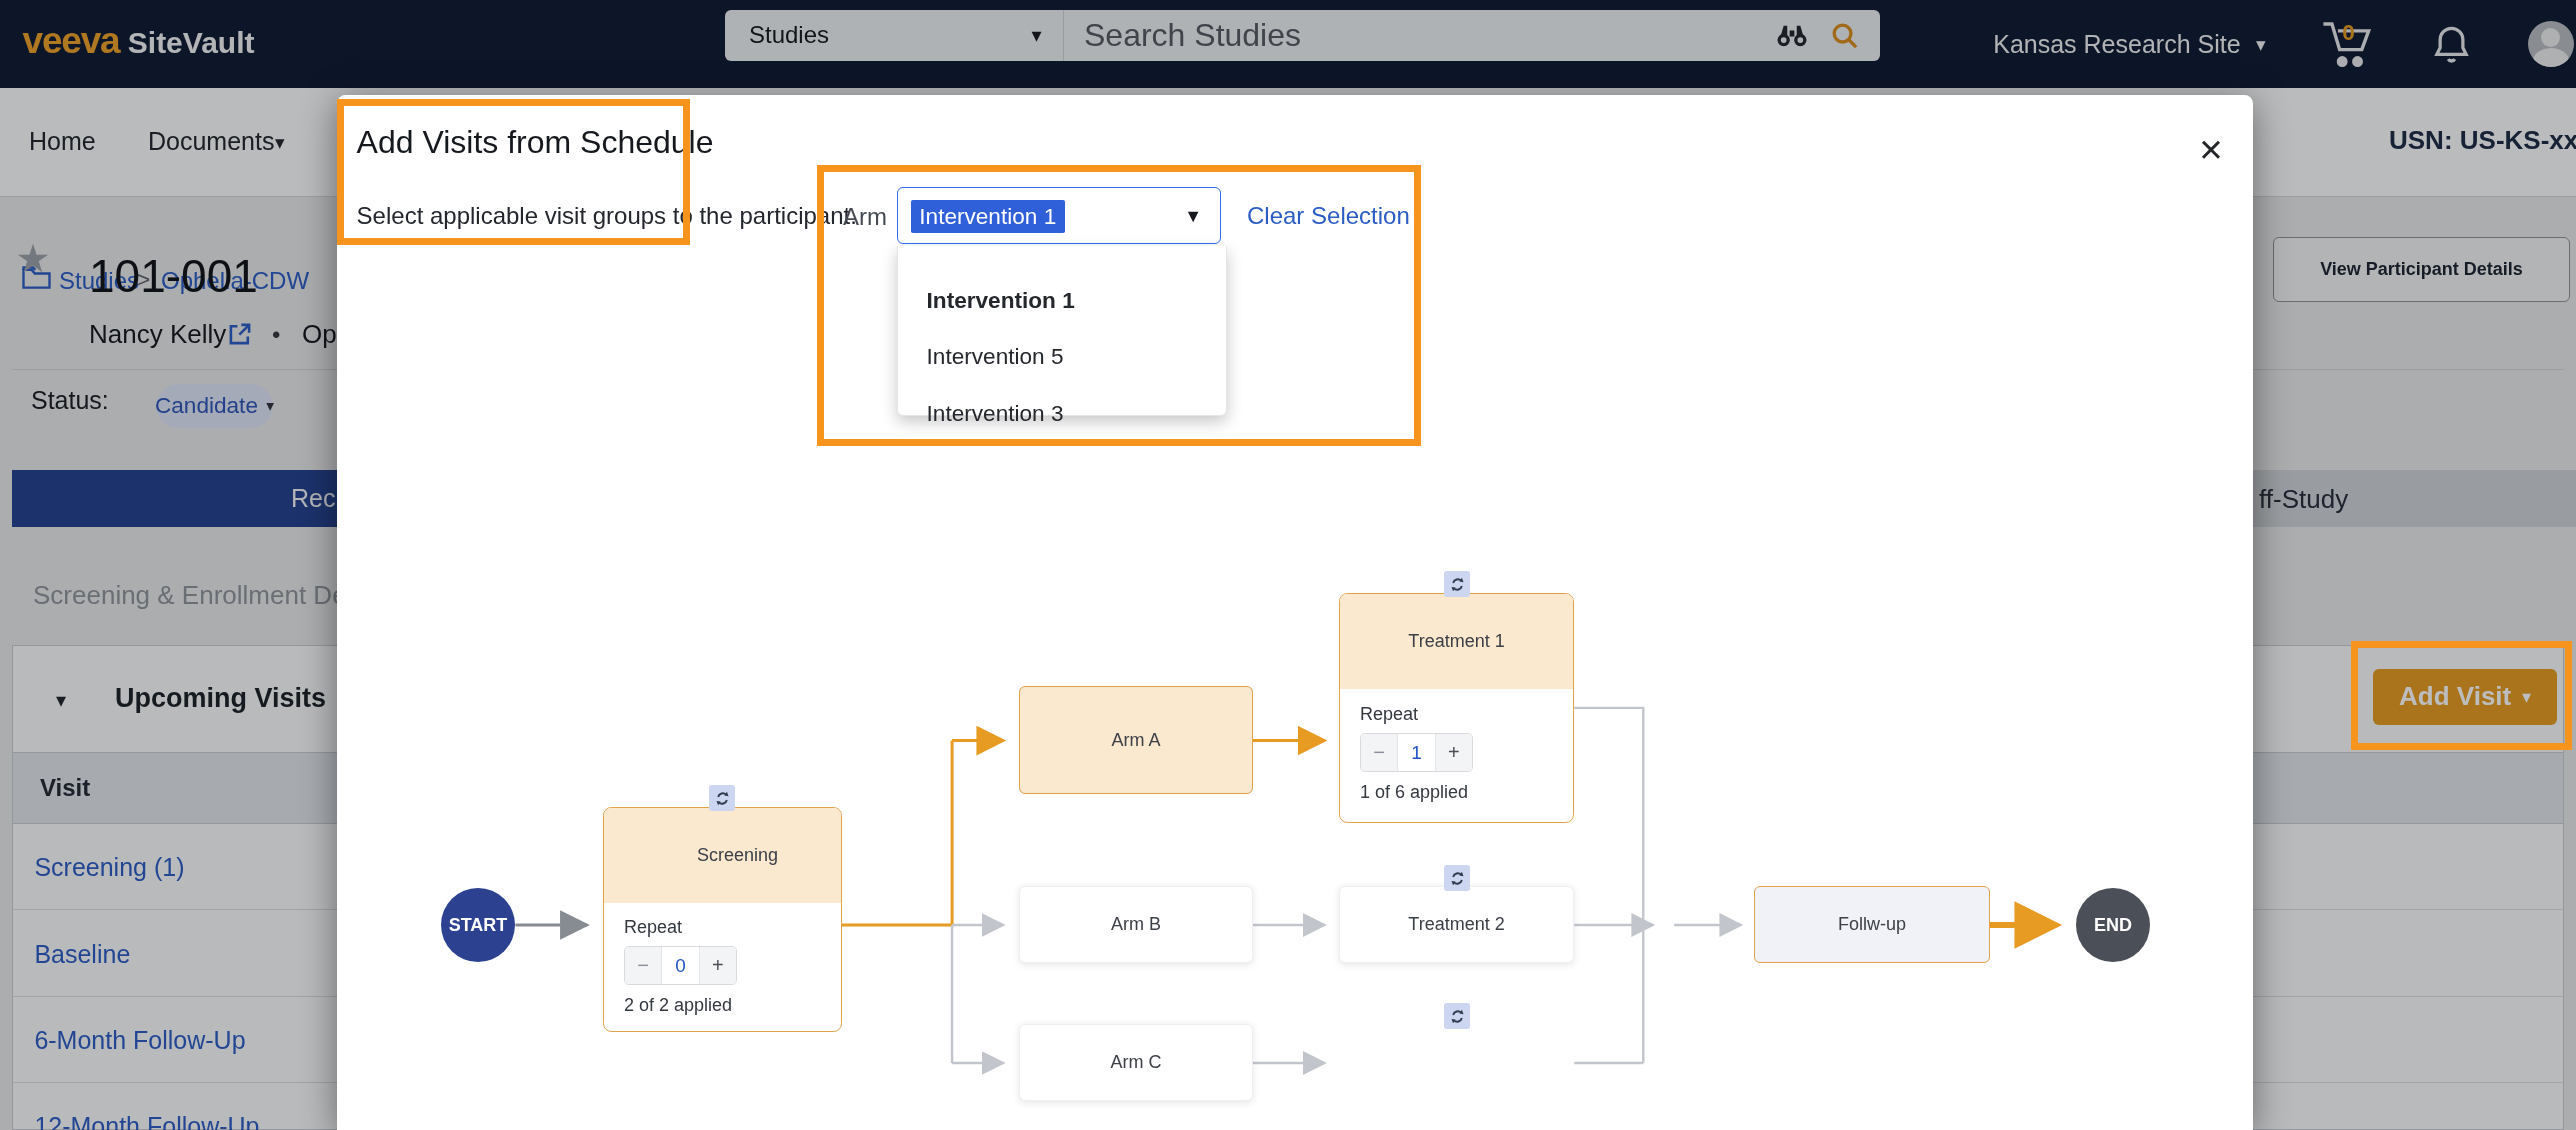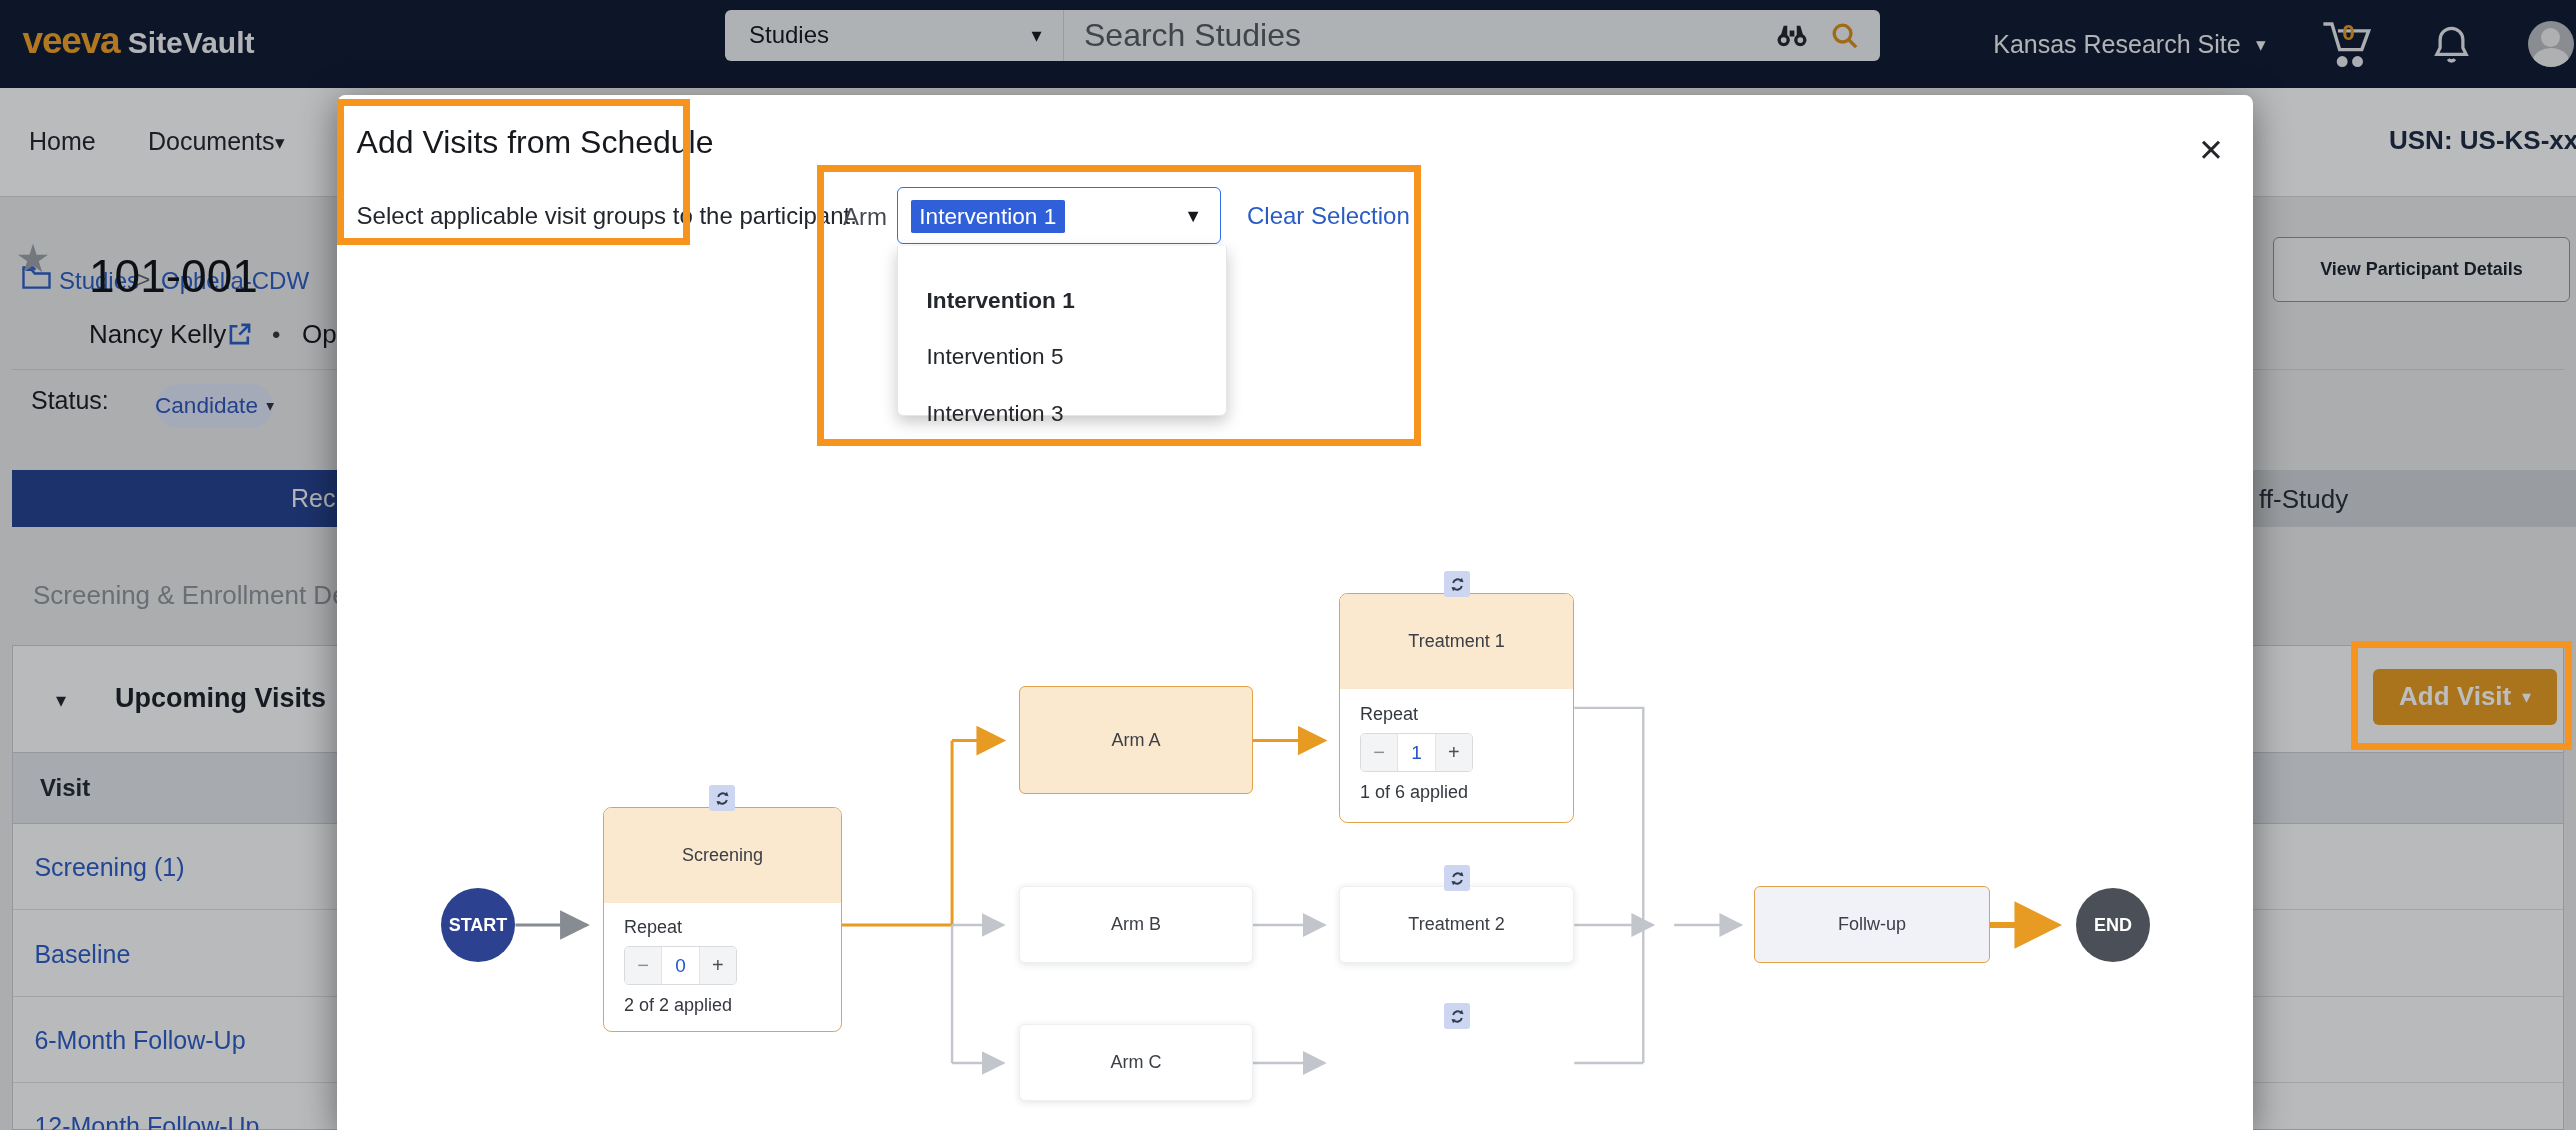--- a/index.html
+++ b/index.html
@@ -268,21 +268,21 @@
       <path d="M2196 1395 H2212" stroke="#c2c5cb" stroke-width="4" fill="none" marker-end="url(#mGray)"></path>
       <path d="M2248 1395 H2360" stroke="#c2c5cb" stroke-width="4" fill="none" marker-end="url(#mGray)"></path>
       <path d="M2778 1395 H2890" stroke="#e79b22" stroke-width="10" fill="none" marker-end="url(#mOrB)"></path>
     </svg>
 
     <div class="node circle" style="left:104px;top:793px;width:74px;height:74px;background:#2d4191;">
       <span>START</span>
     </div>
 
     <div class="card" style="left:266px;top:712px;width:239px;height:225px;">
-      <div class="card-head" style="height:95px;">
+      <div class="card-head" style="height:95px;padding-left:15px;">
         <span>Screening</span>
       </div>
     </div>
     <span class="rep-lbl" style="left:287px;top:822px;">Repeat</span>
     <div class="stepper" style="left:287px;top:851px;">
       <span class="step-btn">−</span>
       <span class="step-val">0</span>
       <span class="step-btn" style="color:#4a4f55;">+</span>
     </div>
     <span class="applied" style="left:287px;top:900px;">2 of 2 applied</span>

